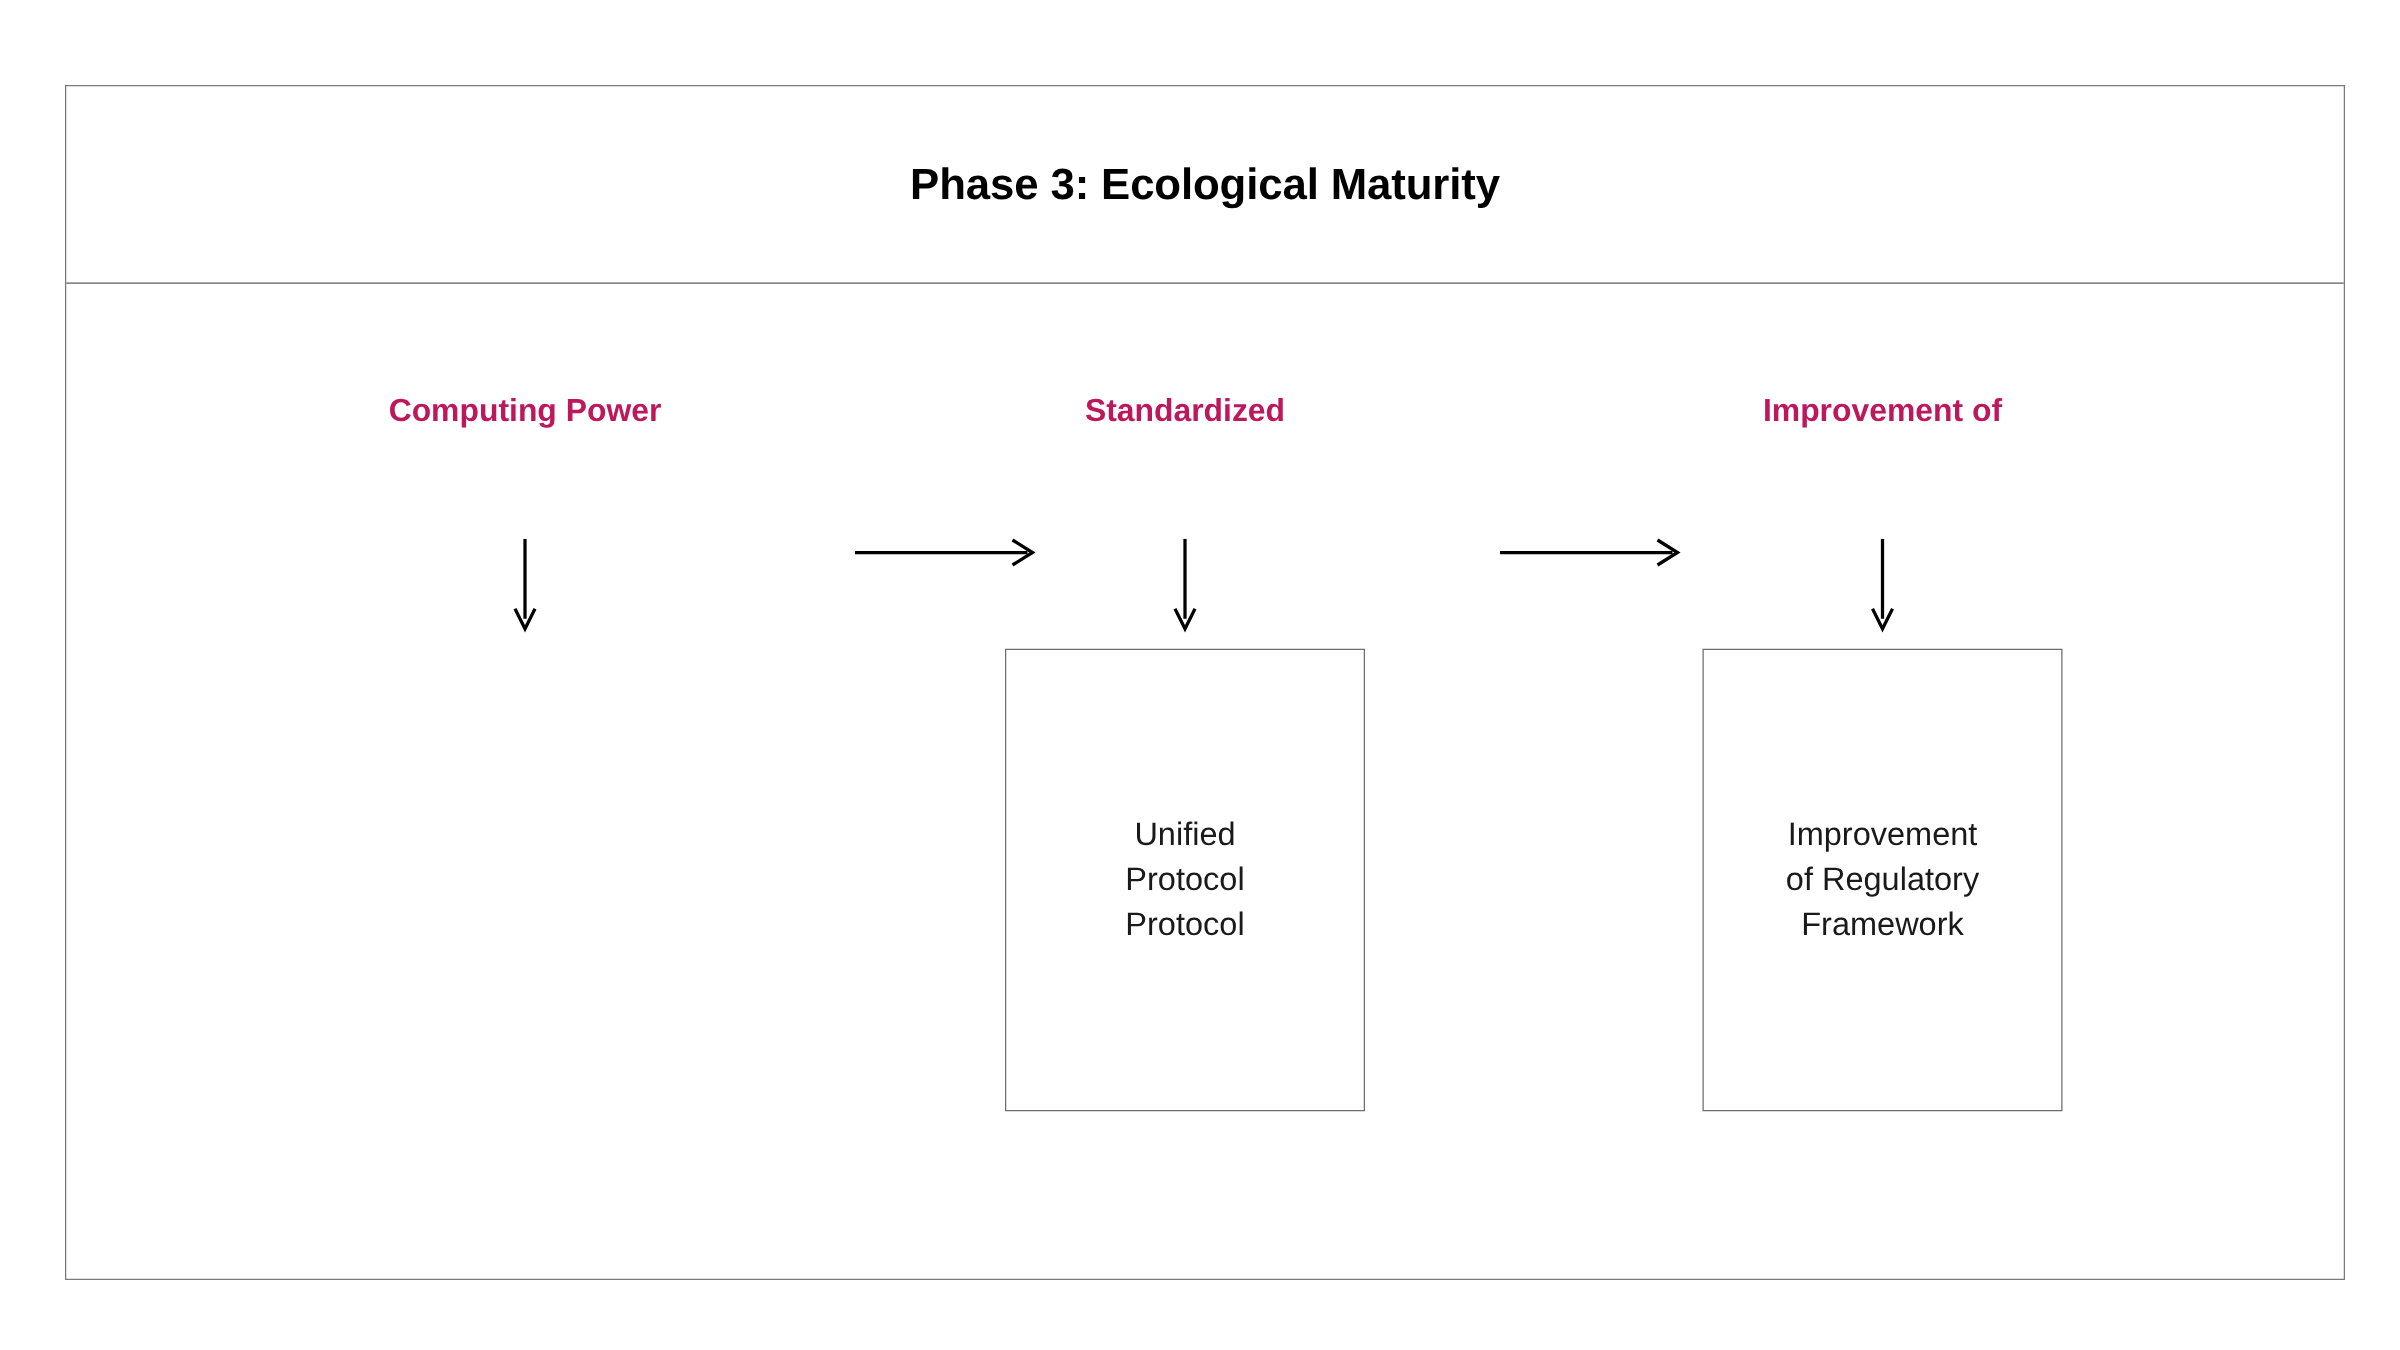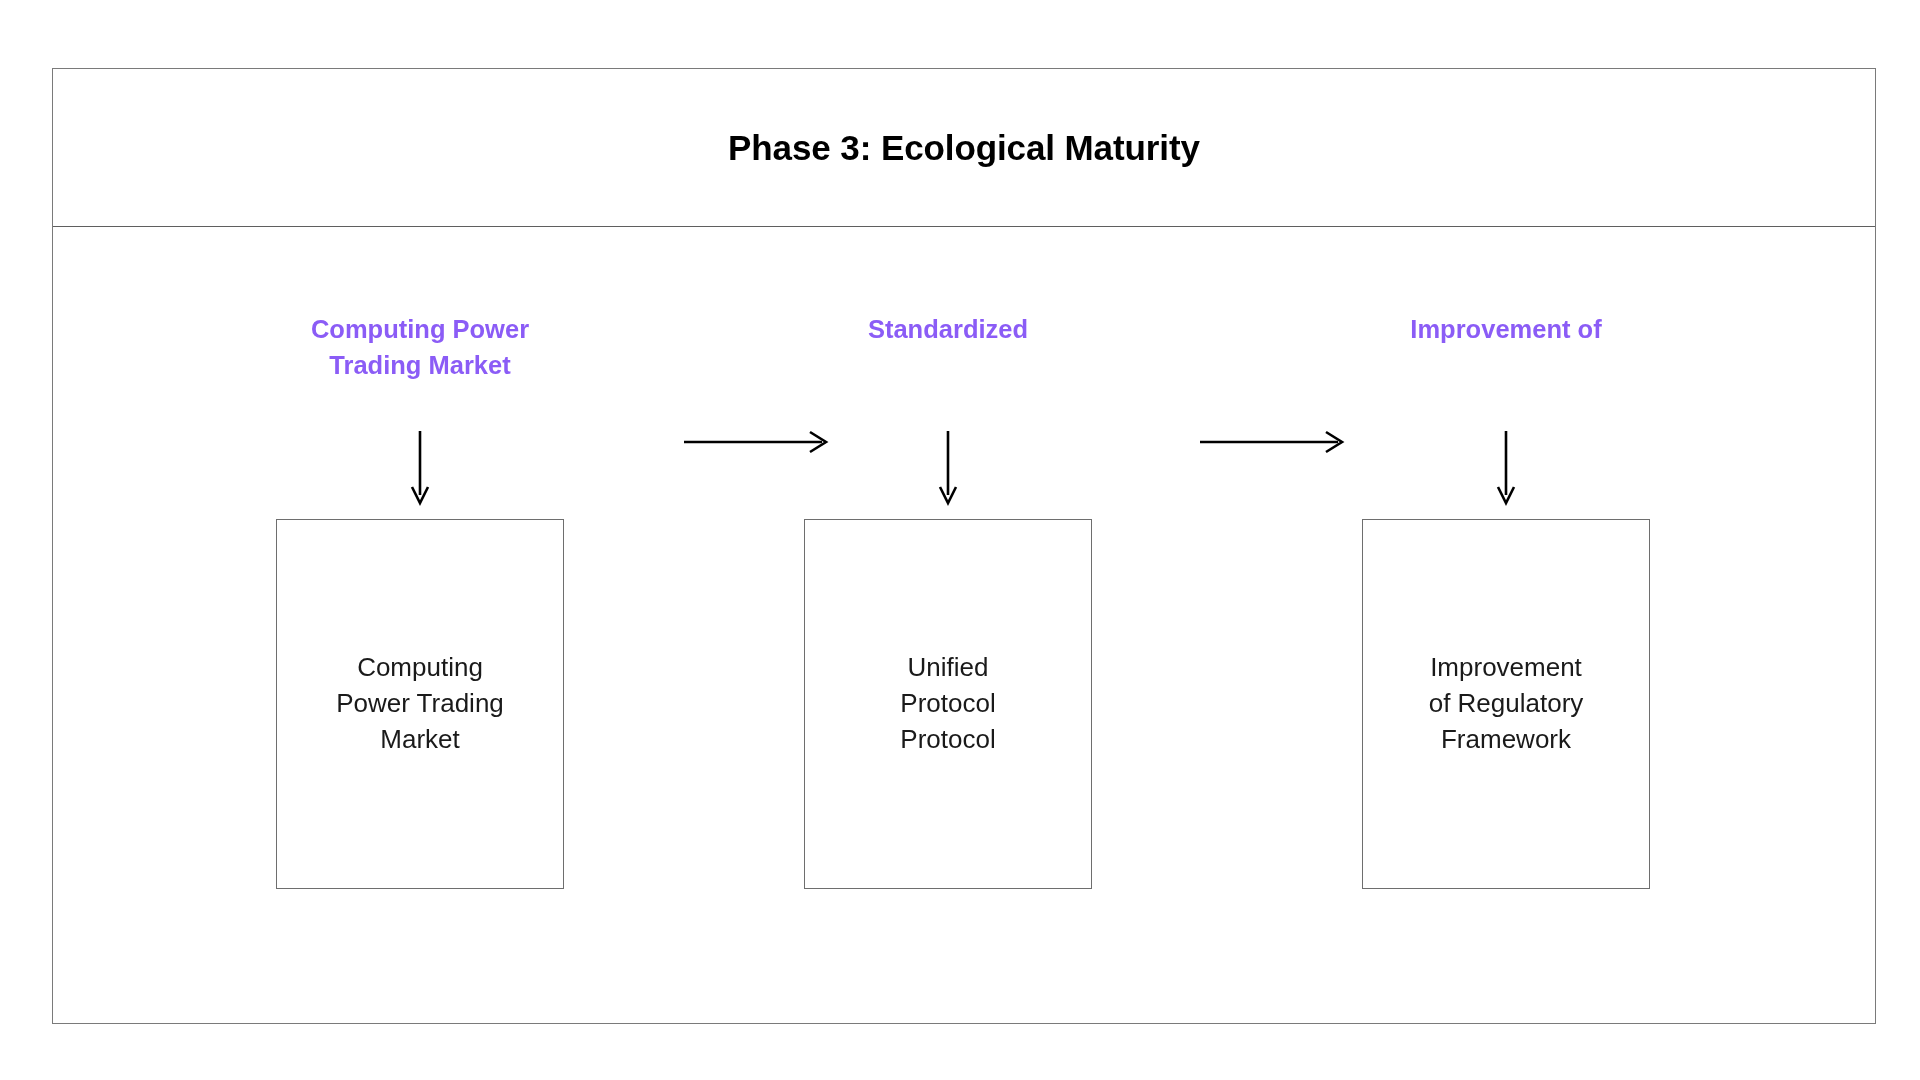--- a/index.html
+++ b/index.html
@@ -78,21 +78,21 @@
 
   .col-header {
     position: absolute;
     top: 84px;
     left: 0;
     width: 100%;
     text-align: center;
     font-size: 25.5px;
     font-weight: bold;
     line-height: 1.42;
-    color: #8b5cf6;
+    color: #be185d;
   }
   .col-header .ln { display: block; white-space: nowrap; }
 
   
   .down-arrow {
     position: absolute;
     top: 204px;
     left: 50%;
     transform: translateX(-50%);
     width: 28px;
@@ -145,34 +145,26 @@
 
     <div class="title-band">
       <div class="title-text">Phase 3: Ecological Maturity</div>
     </div>
 
     <div class="body-area">
 
       <div class="column col-0">
         <div class="col-header">
           <span class="ln">Computing Power</span>
-          <span class="ln">Trading Market</span>
         </div>
         <div class="down-arrow">
           <svg width="28" height="78" viewBox="0 0 28 78" xmlns="http://www.w3.org/2000/svg">
             <line x1="14" y1="0" x2="14" y2="64" stroke="#000000" stroke-width="2.6"></line>
             <polyline points="6,56 14,72 22,56" fill="none" stroke="#000000" stroke-width="2.6"></polyline>
           </svg>
-        </div>
-        <div class="detail-box">
-          <div class="detail-text">
-            <span class="ln">Computing</span>
-            <span class="ln">Power Trading</span>
-            <span class="ln">Market</span>
-          </div>
         </div>
       </div>
 
       <div class="h-arrow h-arrow-0">
         <svg width="148" height="34" viewBox="0 0 148 34" xmlns="http://www.w3.org/2000/svg">
           <line x1="0" y1="17" x2="138" y2="17" stroke="#000000" stroke-width="2.6"></line>
           <polyline points="126,7 142,17 126,27" fill="none" stroke="#000000" stroke-width="2.6"></polyline>
         </svg>
       </div>
 

